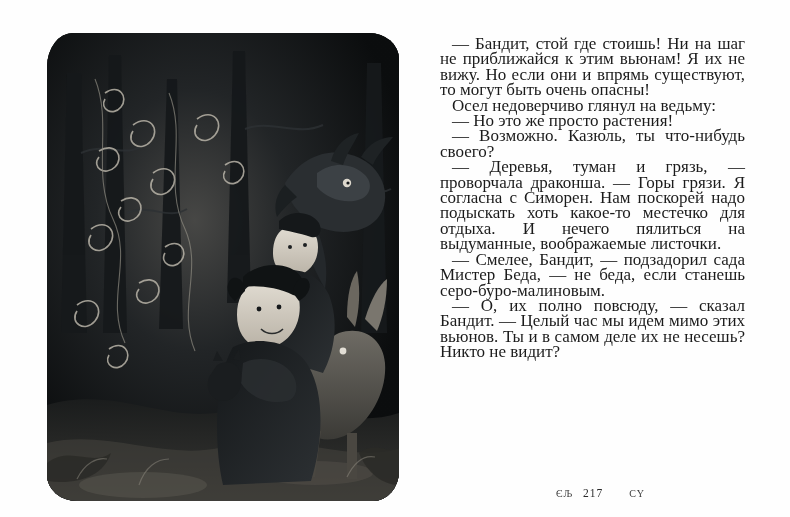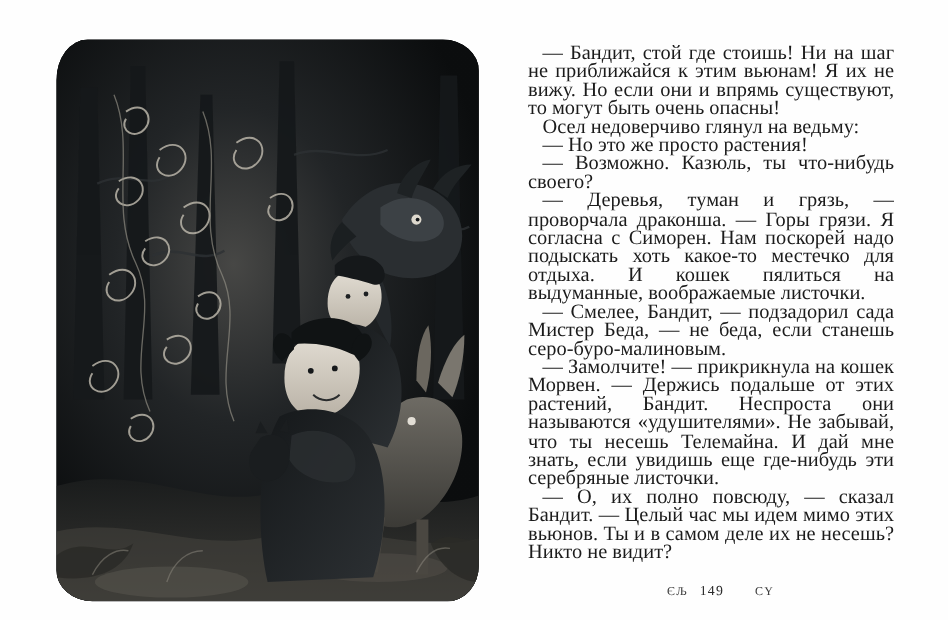--- a/index.html
+++ b/index.html
@@ -201,25 +201,24 @@
         </g>
       </svg>
     </div>
   </div>
 
   <div class="text-col">
     <p class="para dash">— Бандит, стой где стоишь! Ни на шаг не приближайся к этим вьюнам! Я их не вижу. Но если они и впрямь существуют, то могут быть очень опасны!</p>
     <p class="para">Осел недоверчиво глянул на ведьму:</p>
     <p class="para dash">— Но это же просто растения!</p>
     <p class="para dash">— Возможно. Казюль, ты что-нибудь своего?</p>
-    <p class="para dash">— Деревья, туман и грязь, — проворчала драконша. — Горы грязи. Я согласна с Симорен. Нам поскорей надо подыскать хоть какое-то местечко для отдыха. И кошек пялиться на выдуманные, воображаемые листочки.</p>
+    <p class="para dash">— Деревья, туман и грязь, — проворчала драконша. — Горы грязи. Я согласна с Симорен. Нам поскорей надо подыскать хоть какое-то местечко для отдыха. И нечего пялиться на выдуманные, воображаемые листочки.</p>
     <p class="para dash">— Смелее, Бандит, — подзадорил сада Мистер Беда, — не беда, если станешь серо-буро-малиновым.</p>
-    <p class="para dash">— Замолчите! — прикрикнула на кошек Морвен. — Держись подальше от этих растений, Бандит. Неспроста они называются «удушителями». Не забывай, что ты несешь Телемайна. И дай мне знать, если увидишь еще где-нибудь эти серебряные листочки.</p>
     <p class="para dash">— О, их полно повсюду, — сказал Бандит. — Целый час мы идем мимо этих вьюнов. Ты и в самом деле их не несешь? Никто не видит?</p>
   </div>
 
   <div class="folio">
     <span class="orn">ЄЉ</span>
-    <span class="num">149</span>
+    <span class="num">217</span>
     <span class="orn">СҮ</span>
   </div>
 
 </div>
 
 </body></html>

